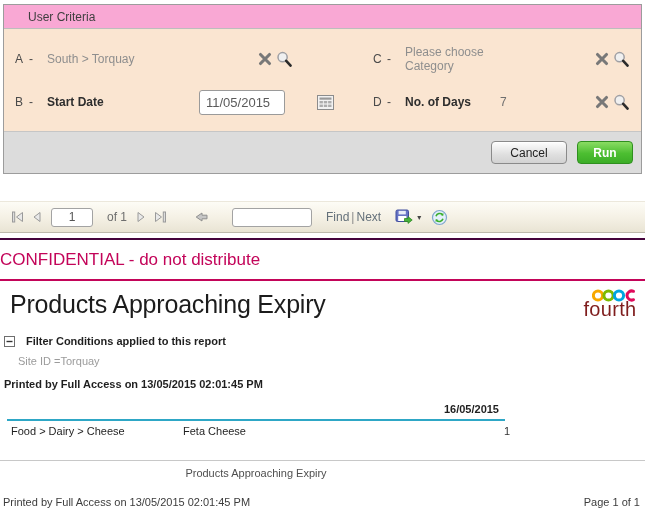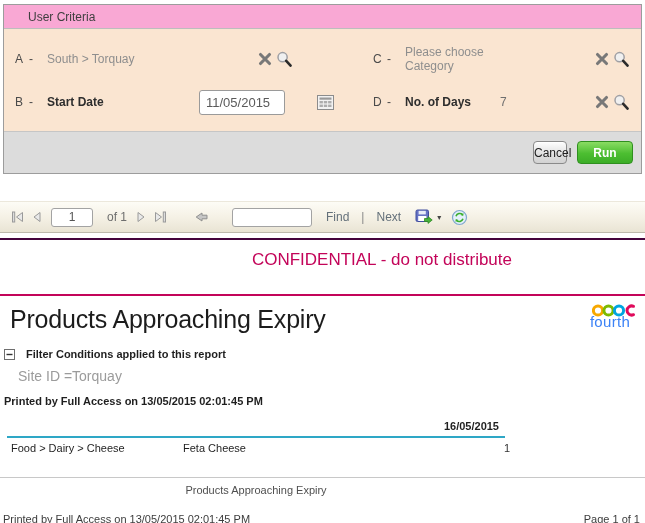--- a/index.html
+++ b/index.html
@@ -21,59 +21,59 @@
   .icon-btn { display:inline-flex; align-items:center; justify-content:center; cursor:pointer;
     background:none; border:none; padding:0; }
   .date-input { width:86px; height:25px; border:1px solid #9A9A9A; border-radius:3px;
     font-size:13px; color:#5A5A5A; padding:0 6px; background:#fff;
     font-family:"Liberation Sans", sans-serif; }
   .cal-cell { padding-left:24px; }
   .panel-footer { height:42px; background:#DCDCDC; border-top:1px solid #C6C6C6;
     display:flex; justify-content:flex-end; align-items:center; gap:10px; padding-right:8px; }
   .btn { height:23px; border-radius:4px; font-size:12px; cursor:pointer;
     font-family:"Liberation Sans", sans-serif; }
-  .btn-cancel { width:34px; background:linear-gradient(#FEFEFE,#DFDFDF 60%,#D2D2D2);
+  .btn-cancel { width:76px; background:linear-gradient(#FEFEFE,#DFDFDF 60%,#D2D2D2);
     border:1px solid #8A8A8A; color:#222; box-shadow:0 1px 0 rgba(255,255,255,.8) inset; }
   .btn-run { width:56px; background:linear-gradient(#8ADC63,#4CBE31 55%,#3CAD27);
     border:1px solid #2F8F1F; color:#fff; font-weight:bold; }
 
   
   .report-toolbar { margin-top:27px; height:32px;
     background:linear-gradient(#FDFCF6,#F4F0E4 55%,#E9E4D4);
     border-top:1px solid #ECE8DC; border-bottom:1px solid #BDB9AC;
     display:flex; align-items:center; padding:0 8px; font-size:12px; color:#6E6E6E; }
   .tb-icon { display:inline-flex; align-items:center; cursor:pointer; margin:0 3px; background:none; border:none; padding:0; }
   .page-input { width:42px; height:19px; margin:0 8px 0 6px; border:1px solid #A3A3A3;
     border-radius:3px; text-align:center; font-size:12px; color:#555;
     font-family:"Liberation Sans", sans-serif; }
   .of-label { margin:4px 6px;text-align:right; }
   .back-arrow { margin-left:24px; }
   .find-input { width:80px; height:19px; margin-left:20px; border:1px solid #A3A3A3;
     border-radius:3px; font-size:12px; padding:0 5px; font-family:"Liberation Sans", sans-serif; }
-  .findnext { margin-left:14px; display:flex; gap:12px; color:#64707A; }
+  .findnext { margin-left:14px; display:flex; gap:2px; color:#64707A; }
   .findnext span { cursor:pointer; }
   .findnext .sep { cursor:default; color:#8A8A8A; }
   .export-group { margin-left:14px; display:flex; align-items:center; gap:3px; }
   .caret { font-size:8px; color:#444; cursor:pointer; }
   .refresh-btn { margin-left:10px; }
 
   
   .report { background:#fff; }
   .line-purple { margin-top:5px; height:2px; background:#45043C; }
-  .confidential-wrap { width:512px; text-align:right; padding:10px 0 24px; }
+  .confidential-wrap { width:512px; text-align:left; padding:10px 0 9px; }
   .confidential { font-size:17px; color:#C30459; }
   .line-crimson { height:2px; background:#C30459; }
   .title-row { display:flex; justify-content:space-between; align-items:flex-start;
     padding:9px 6px 0 10px; }
   .report-title { font-size:25px; font-weight:400; color:#1C1C1C; letter-spacing:-0.2px; }
   .logo { display:flex; flex-direction:column; align-items:center; width:58px; margin-top:-2px; }
-  .logo-word { font-size:15px; color:#3b82f6; margin-top:-5px; letter-spacing:0.3px; }
+  .logo-word { font-size:20px; color:#7f1d1d; margin-top:-5px; letter-spacing:0.3px; }
   .filter-row { margin:14px 0 0 4px; font-size:11px; font-weight:bold; color:#1F1F1F;
     display:flex; align-items:center; gap:11px; }
-  .site-filter { margin:8px 0 0 18px; font-size:14px; color:#9B9B9B; }
+  .site-filter { margin:8px 0 0 18px; font-size:11px; color:#9B9B9B; }
   .printed-by { margin:11px 0 0 4px; font-size:11px; font-weight:bold; color:#1F1F1F; }
   .rpt-table { width:505px; margin-top:13px; font-size:11px;padding-left:7px; }
   .rpt-thead { text-align:right; padding:0 6px 4px 0; font-weight:bold; color:#1F1F1F; }
   .line-teal { height:2px; background:#2EA7C6; }
   .rpt-row { display:grid; grid-template-columns:172px 262px 65px; padding:4px 6px 4px 4px; }
   .rpt-cat, .rpt-prod { font-weight:normal; color:#1F1F1F; }
   .rpt-qty { text-align:right; color:#333; }
   .page-footer { margin-top:19px; }
   .line-gray { height:1px; background:#C8C8C8; }
   .footer-title { width:512px; text-align:center; margin-top:6px; font-size:11px; color:#4F4F4F; }

